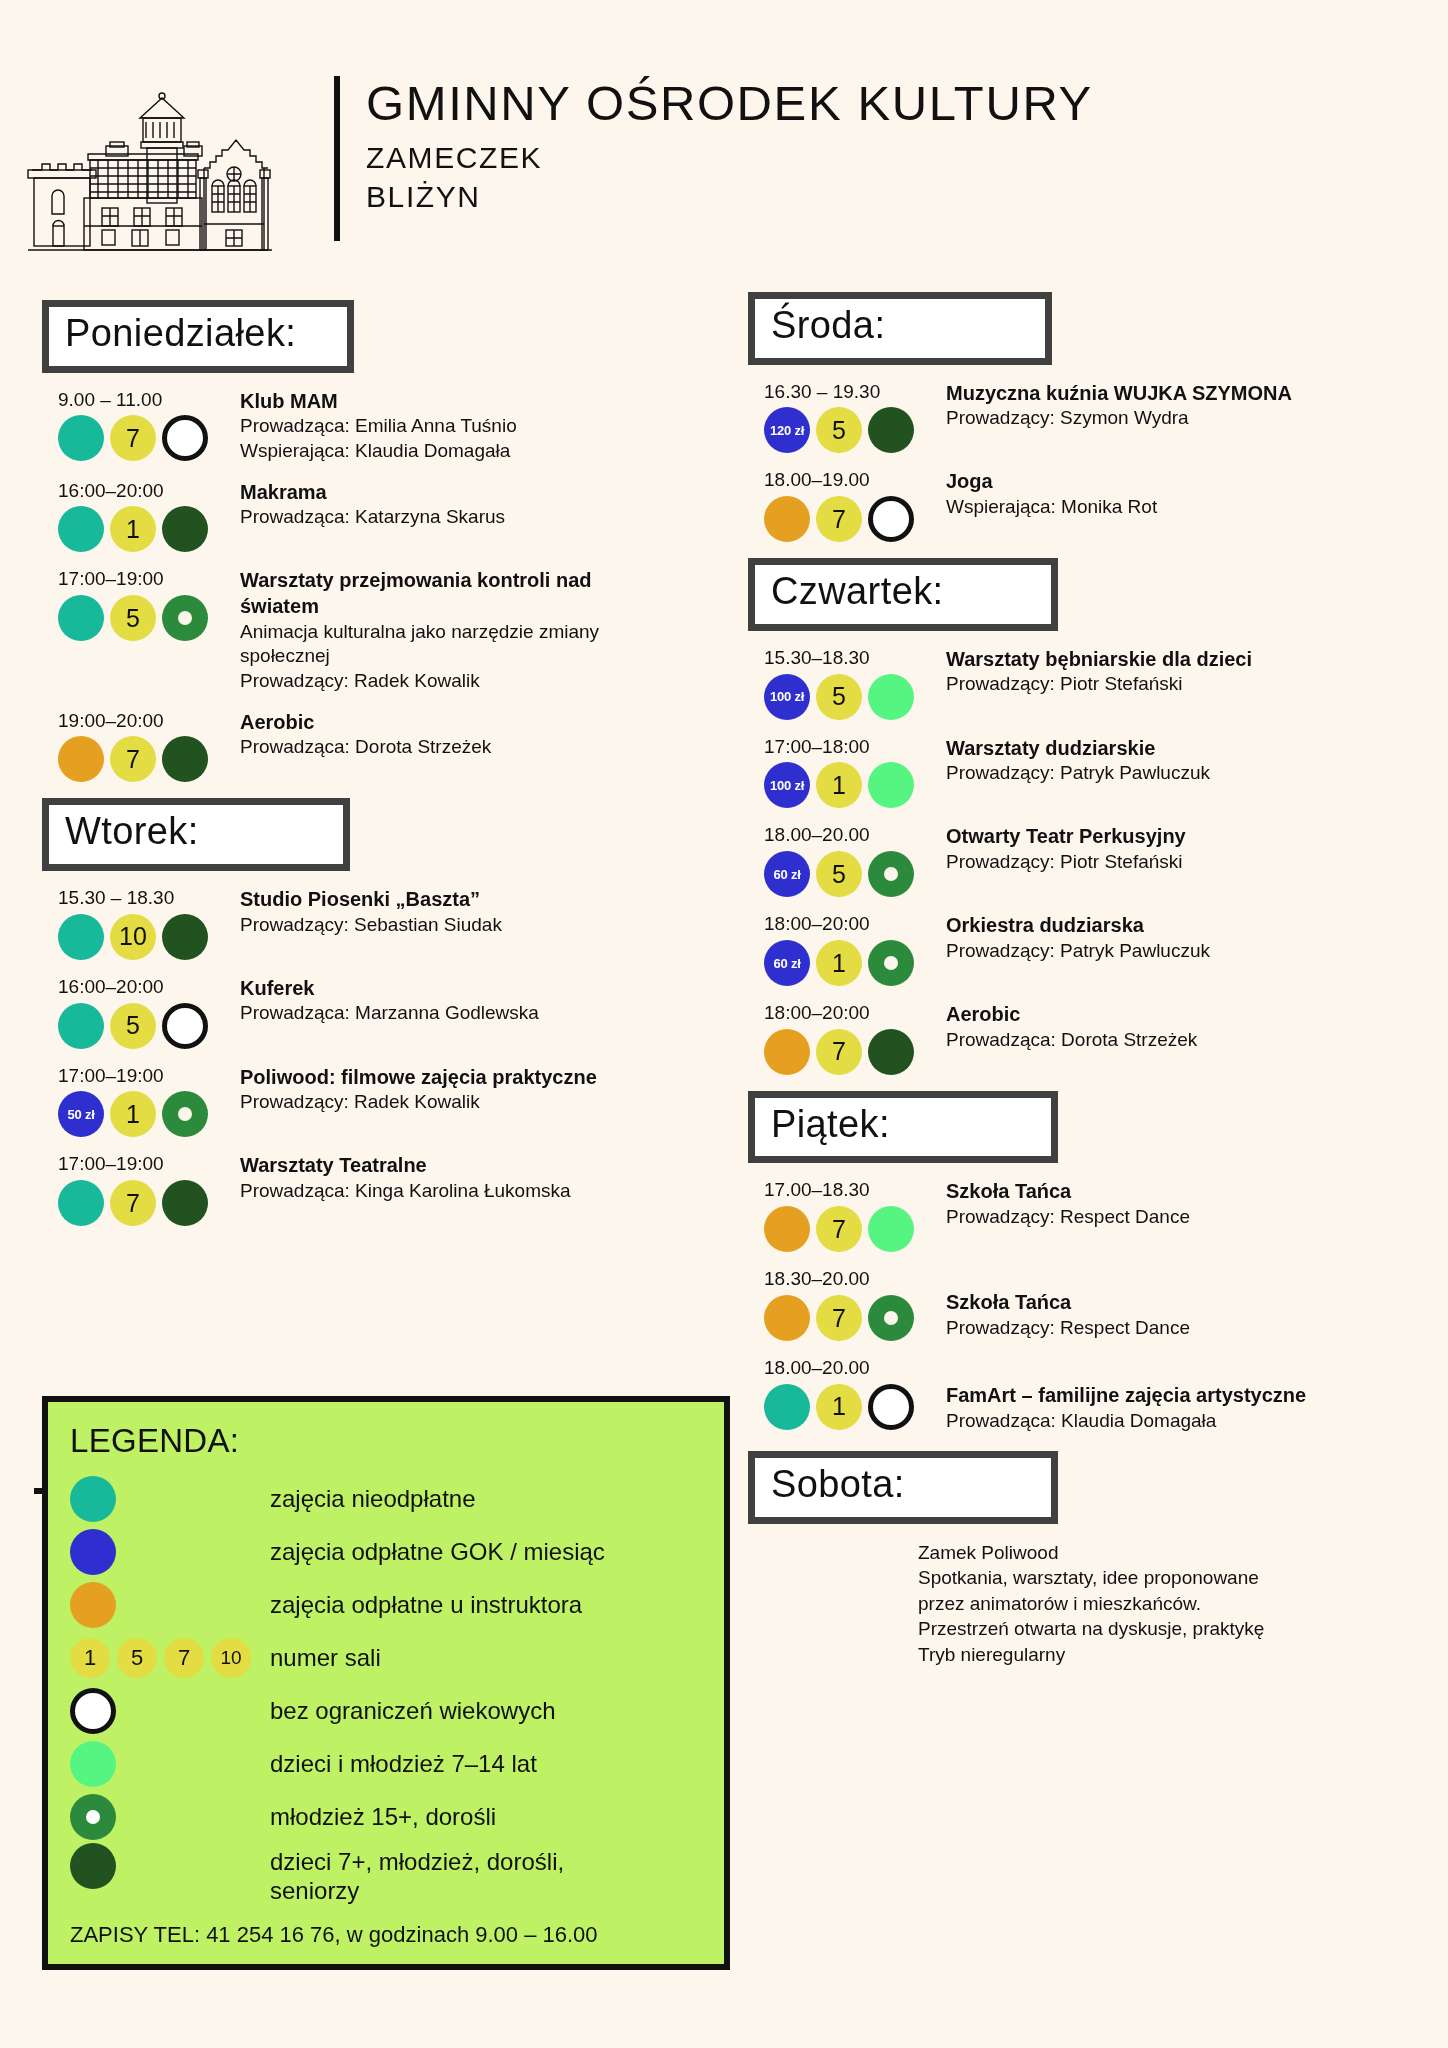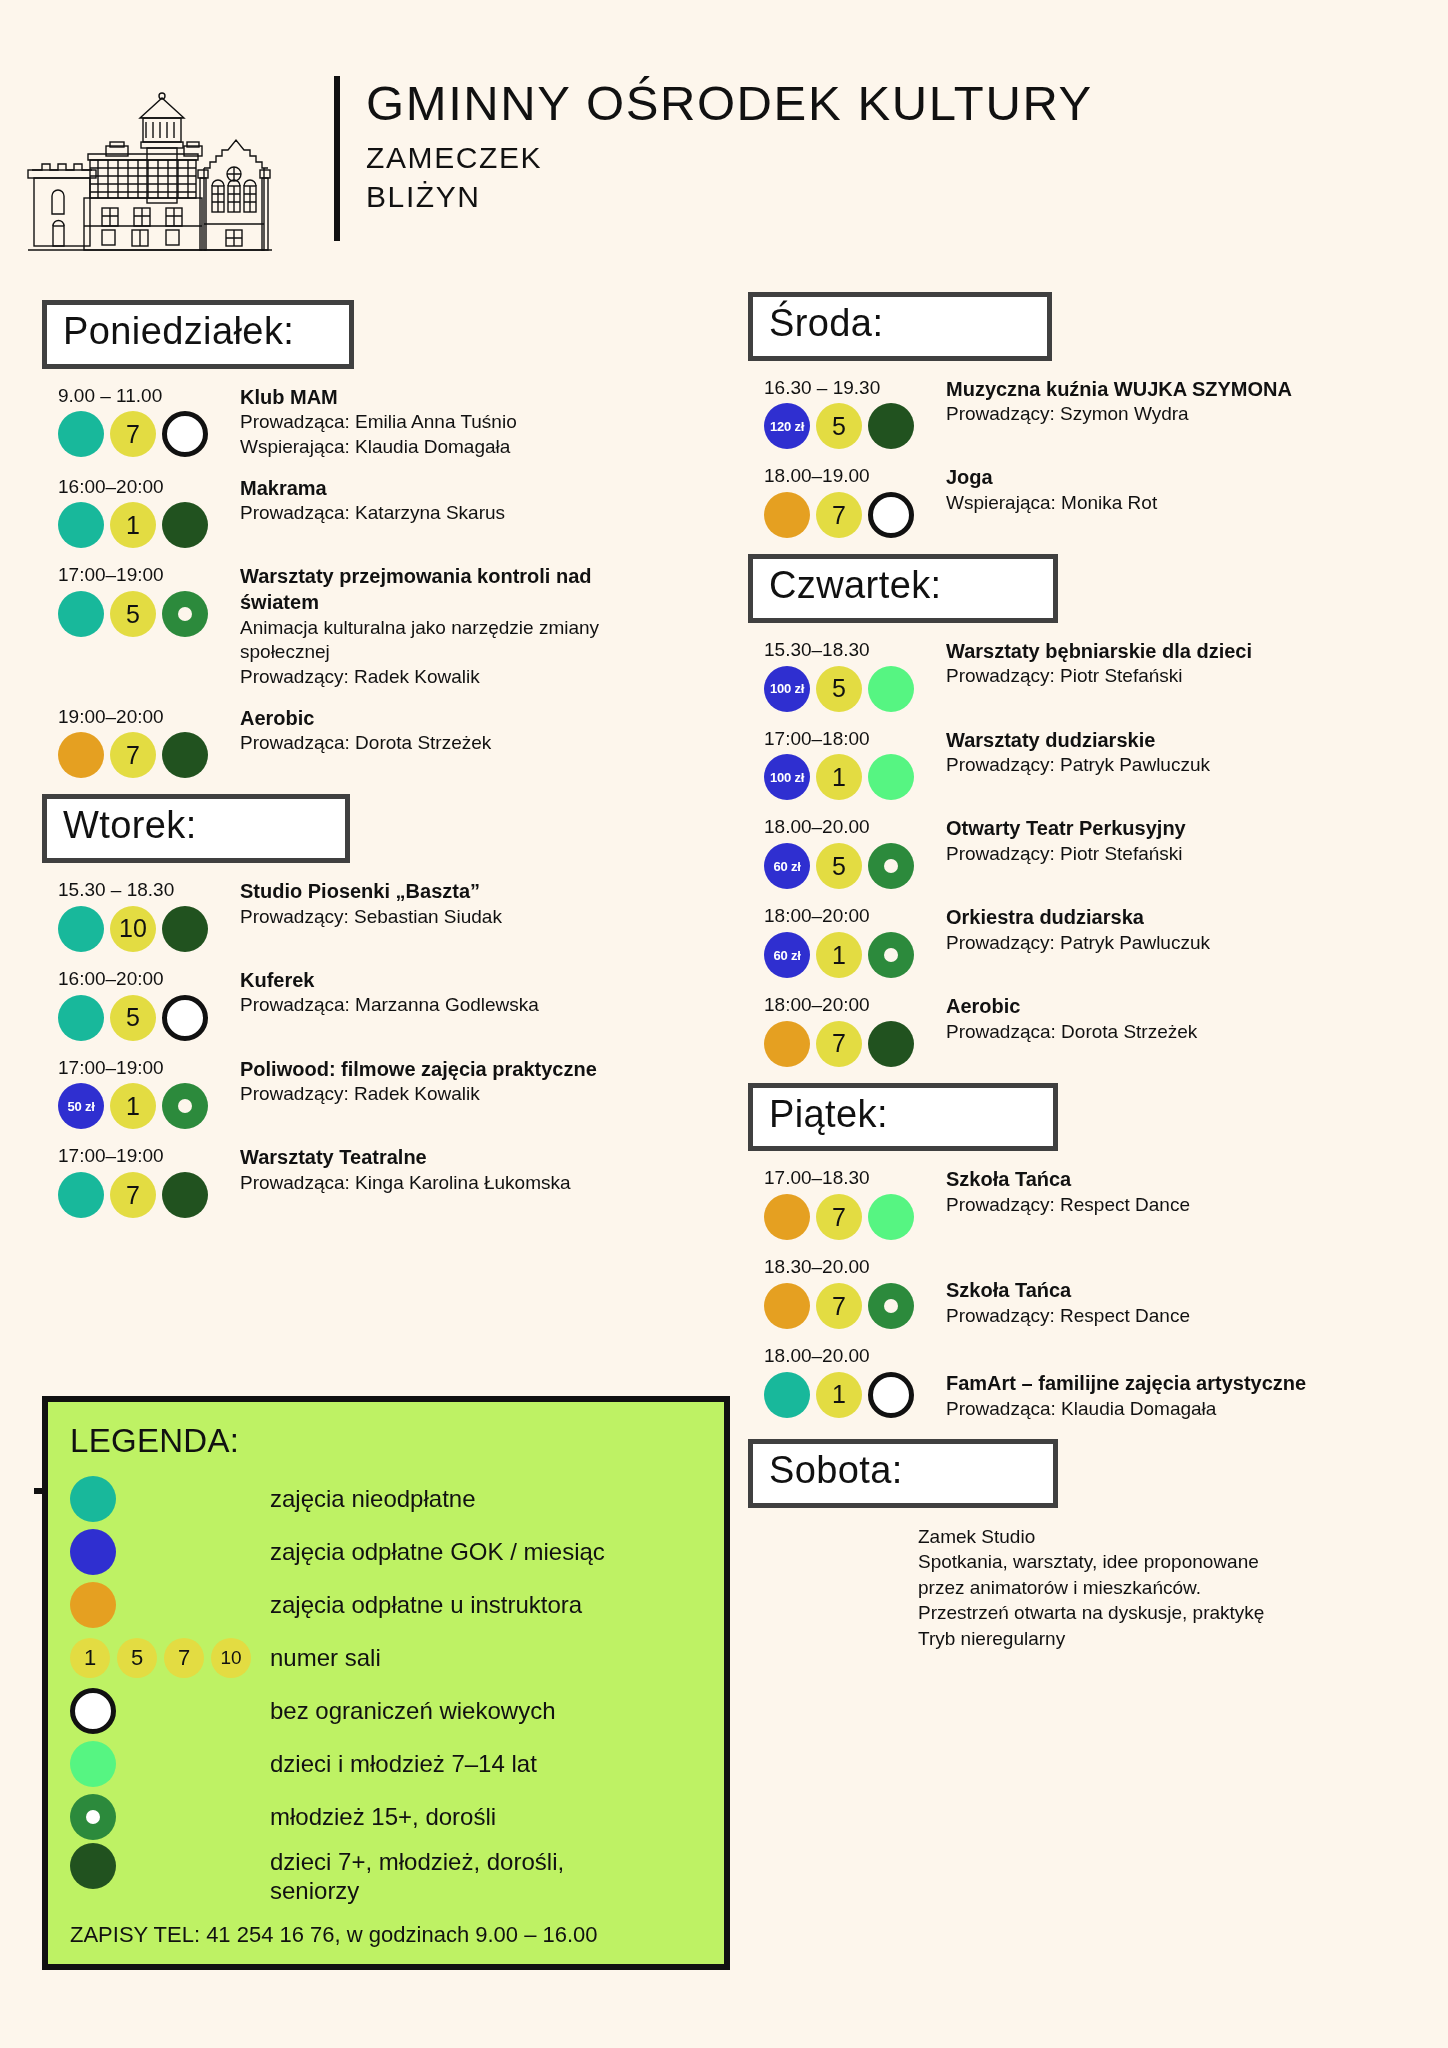--- a/index.html
+++ b/index.html
@@ -21,21 +21,21 @@
   .hdr-sub1 { font-size: 30px; letter-spacing: 1.6px; margin-top: 10px; }
   .hdr-sub2 { font-size: 30px; letter-spacing: 1.6px; margin-top: 5px; }
 
   
   .col-left  { position: absolute; left: 42px;  top: 300px; width: 660px; }
   .col-right { position: absolute; left: 748px; top: 292px; width: 660px; }
 
   
   .day-box {
     display: inline-block;
-    border: 5px solid #404040;
+    border: 7px solid #404040;
     background: #fff;
     padding: 2px 22px 8px 16px;
     margin-bottom: 16px;
   }
   .day-box .day-label { font-size: 38px; line-height: 1.28; font-weight: 400; letter-spacing: .4px; }
   .w-poniedzialek { min-width: 312px; }
   .w-wtorek { min-width: 308px; }
   .w-sroda { min-width: 304px; }
   .w-czwartek { min-width: 310px; }
   .w-piatek { min-width: 310px; }
@@ -609,21 +609,21 @@
           <div class="e-line">Prowadząca: Klaudia Domagała</div>
         </div>
       </div>
     </div>
 
     <div style="margin-top:18px">
       <div class="day-box w-sobota">
         <div class="day-label">Sobota:</div>
       </div>
       <div class="sat-text">
-        <div class="b">Zamek Studio</div>
+        <div class="b">Zamek Poliwood</div>
         <div>Spotkania, warsztaty, idee proponowane</div>
         <div>przez animatorów i mieszkańców.</div>
         <div>Przestrzeń otwarta na dyskusje, praktykę</div>
         <div>Tryb nieregularny</div>
       </div>
     </div>
   </div>
 
 </div>
 

